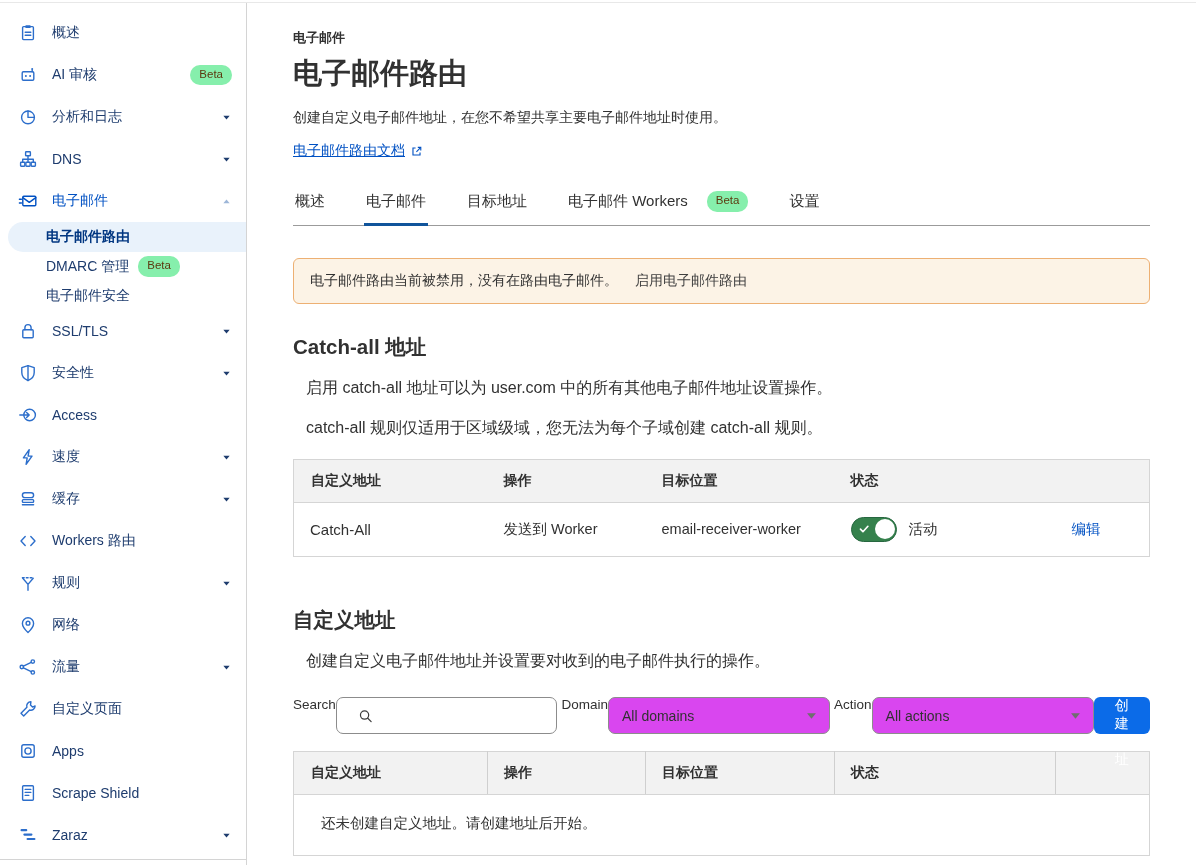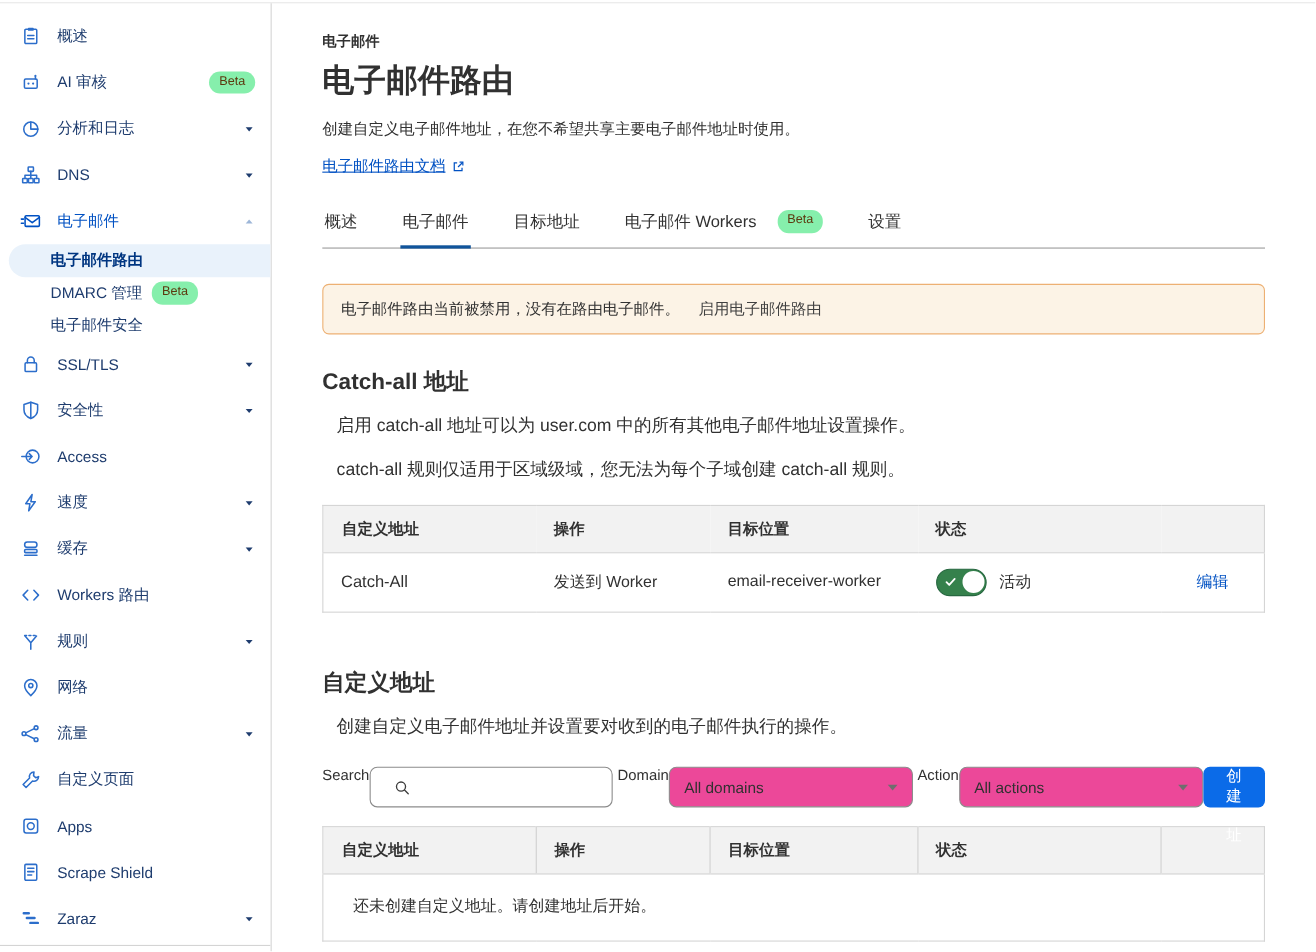--- a/index.html
+++ b/index.html
@@ -48,41 +48,41 @@
 
   h2{font-size:20.5px;font-weight:bold;margin:29px 0 11px;}
   .para{margin:13px;font-size:16px;line-height:1.72;}
 
   table.tbl{width:100%;border-collapse:collapse;border:1px solid #d5d5d5;margin-top:17px;}
   table.tbl th{background:#f2f2f2;text-align:left;font-size:14px;font-weight:bold;
                padding:12px 8px 12px 16px;border-bottom:1px solid #d5d5d5;}
   table.tbl th:first-child{padding-left:17px;}
   table.tbl td{font-size:14.5px;padding:14px 8px 14px 16px;}
   table.tbl-div th + th{border-left:1px solid #cfcfcf;}
-  .cell-edit{text-align:center;padding-right:16px !important;}
+  .cell-edit{text-align:left;padding-right:16px !important;}
   .edit-link{color:#0051c3;cursor:pointer;text-decoration:none;}
   .status-cell{display:flex;align-items:center;gap:12px;}
   .toggle{width:46px;height:25px;border-radius:13px;background:#35814c;border:1.5px solid #276740;
           position:relative;display:inline-flex;align-items:center;box-sizing:border-box;cursor:pointer;flex:none;}
   .toggle .check{margin-left:7px;display:flex;}
   .toggle .knob{position:absolute;right:1px;top:50%;transform:translateY(-50%);
                 width:20px;height:20px;border-radius:50%;background:#fff;}
   .empty-cell{padding:19px 16px 22px 27px !important;font-size:14.5px;}
 
   .filters{display:flex;align-items:flex-end;margin-top:23px;}
   .field{display:flex;flex-direction:row;}
   .field label{font-size:13.5px;margin-bottom:9px;color:#313131;}
   .searchwrap{position:relative;}
   .searchwrap svg{position:absolute;left:11px;top:50%;transform:translateY(-50%);}
   .searchwrap input{width:221px;height:37px;box-sizing:border-box;border:1px solid #8c8c8c;
                     border-radius:7px;padding:0 10px 0 34px;font-size:14px;outline:none;
                     font-family:inherit;color:#313131;background:#fff;}
   .select{width:222px;height:37px;box-sizing:border-box;border:1px solid #8c8c8c;border-radius:7px;
           display:flex;align-items:center;justify-content:space-between;padding:0 12px 0 13px;
-          font-size:14px;background:#ec4899;cursor:pointer;}
+          font-size:14px;background:#d946ef;cursor:pointer;}
   .gap18{width:18px;}.gap16{width:16px;}
   .create-btn{margin-left:auto;background:#0b6be8;color:#fff;border:none;border-radius:6px;
               height:37px;padding:0 21px;font-size:14px;cursor:pointer;font-family:inherit;}
 </style>
 </head>
 <body>
 
 <div class="topline"></div>
 <div class="app">
 

